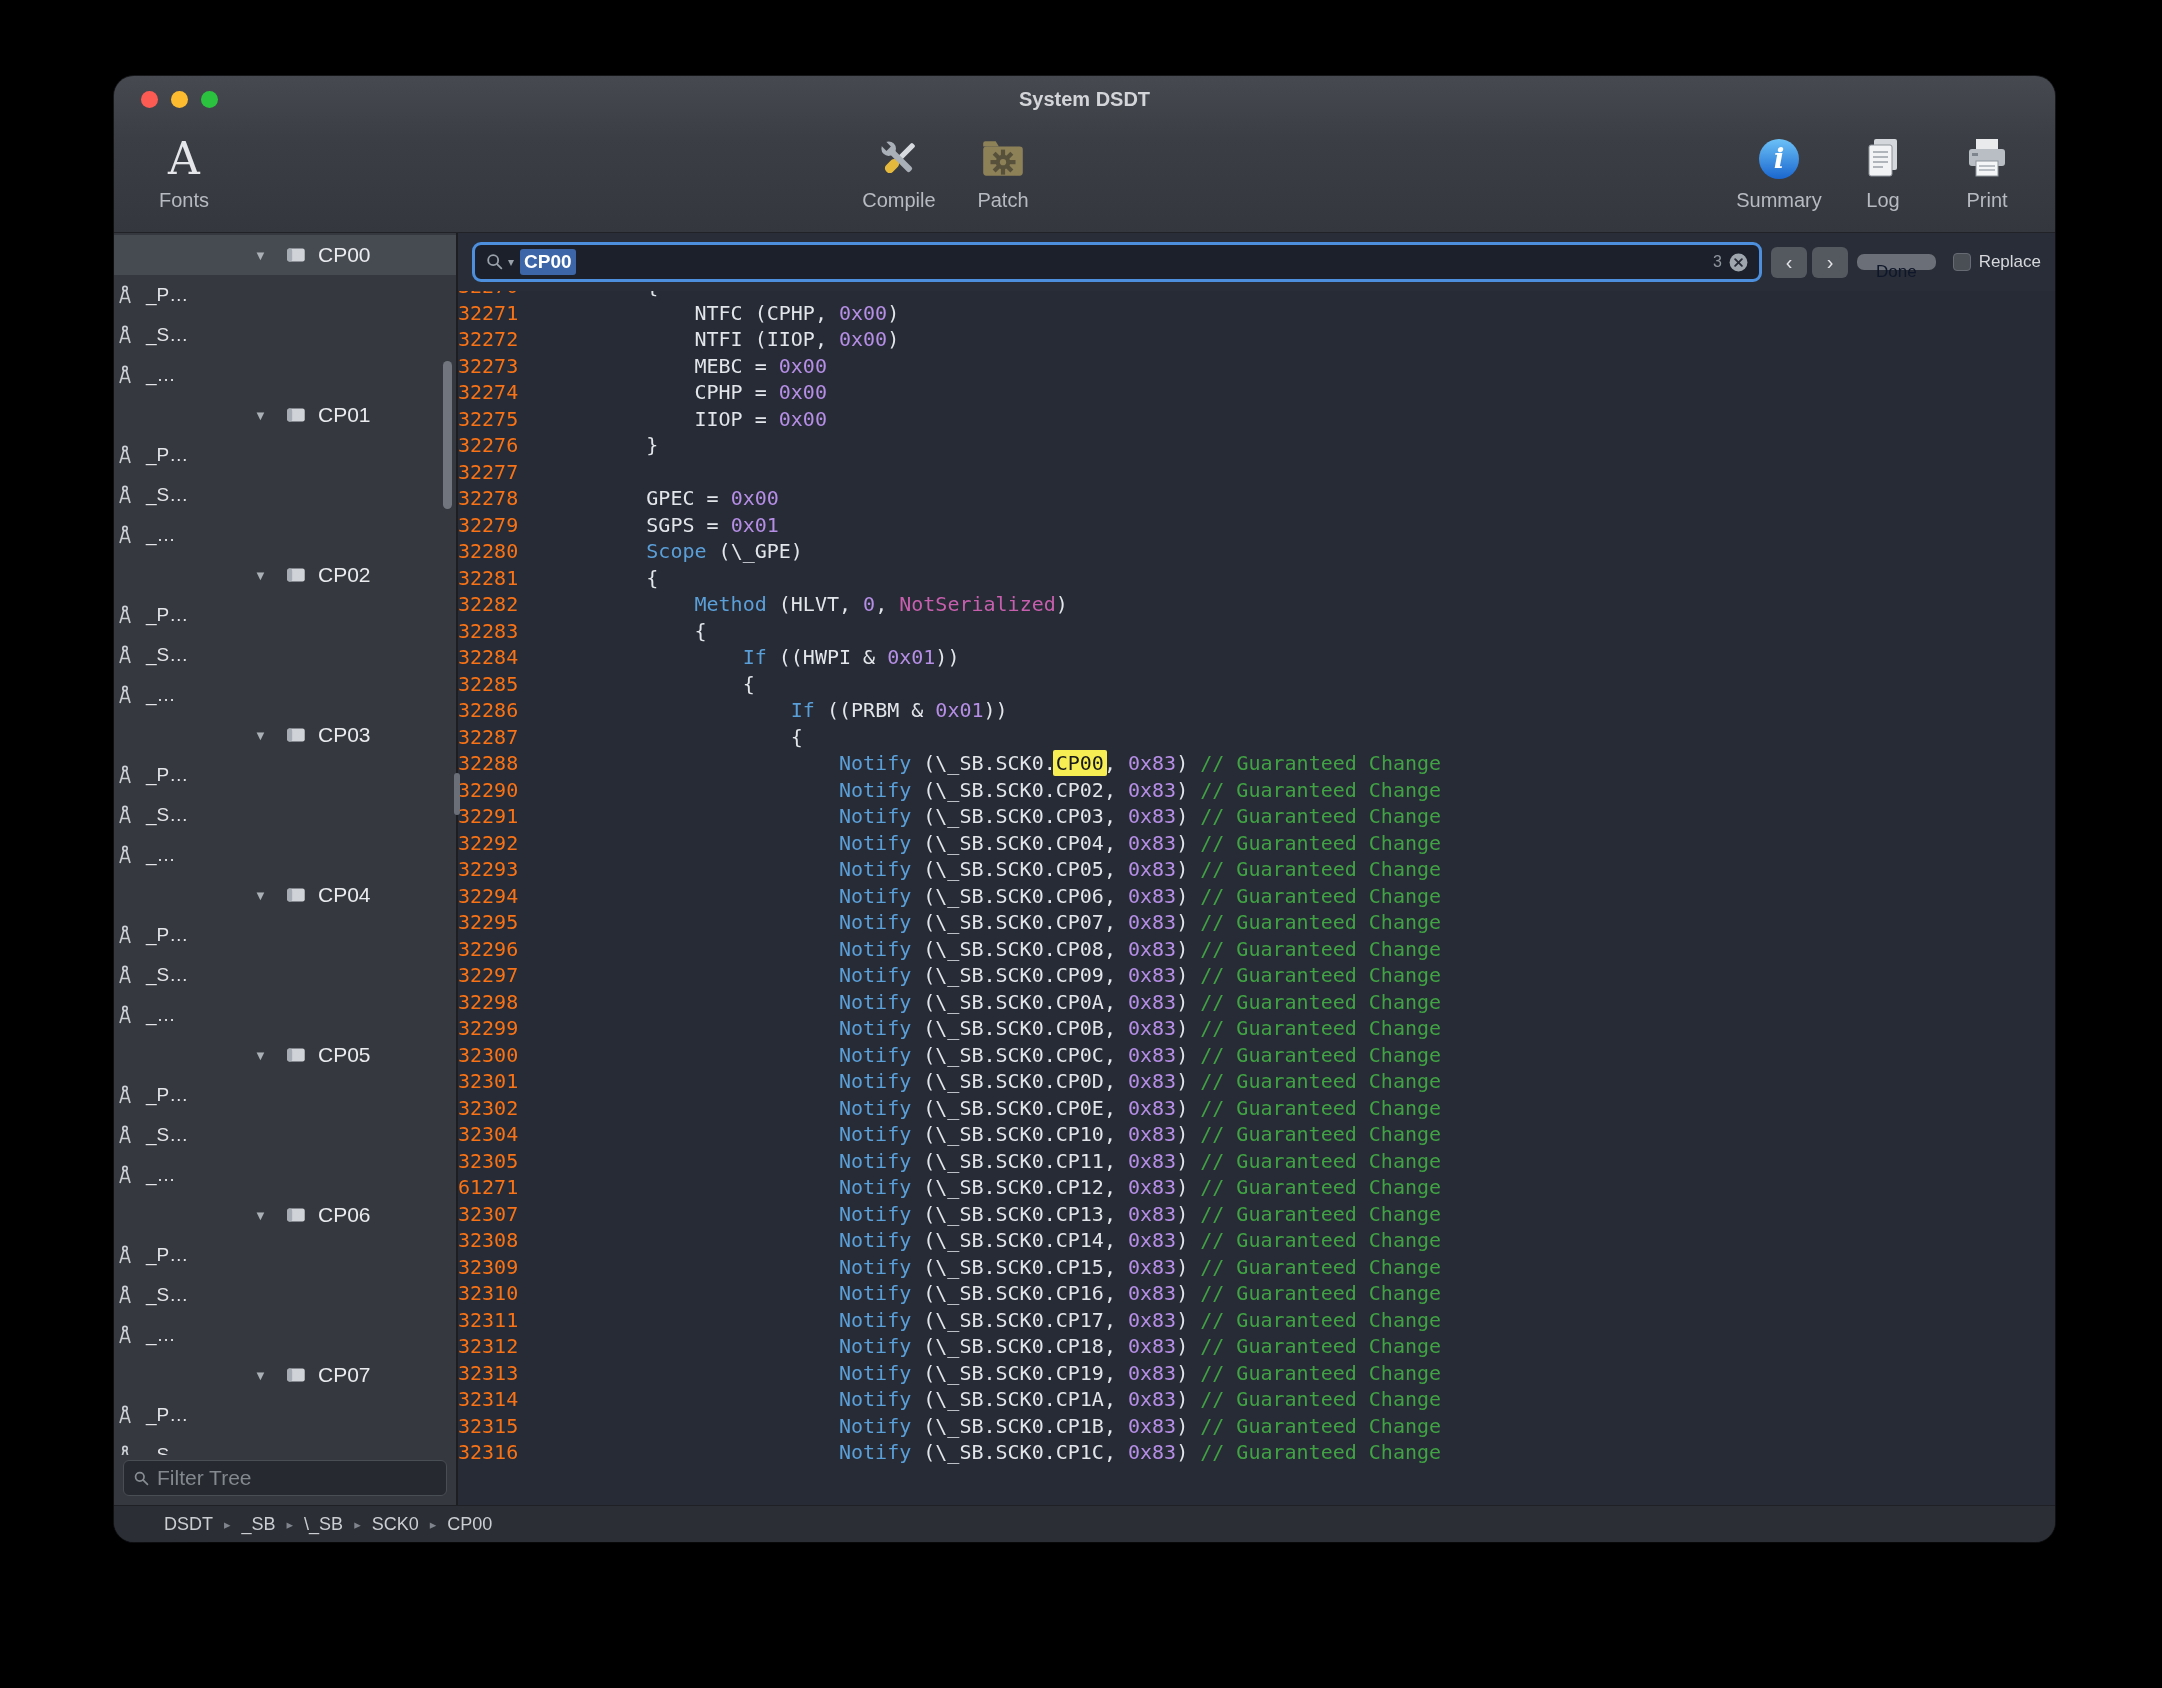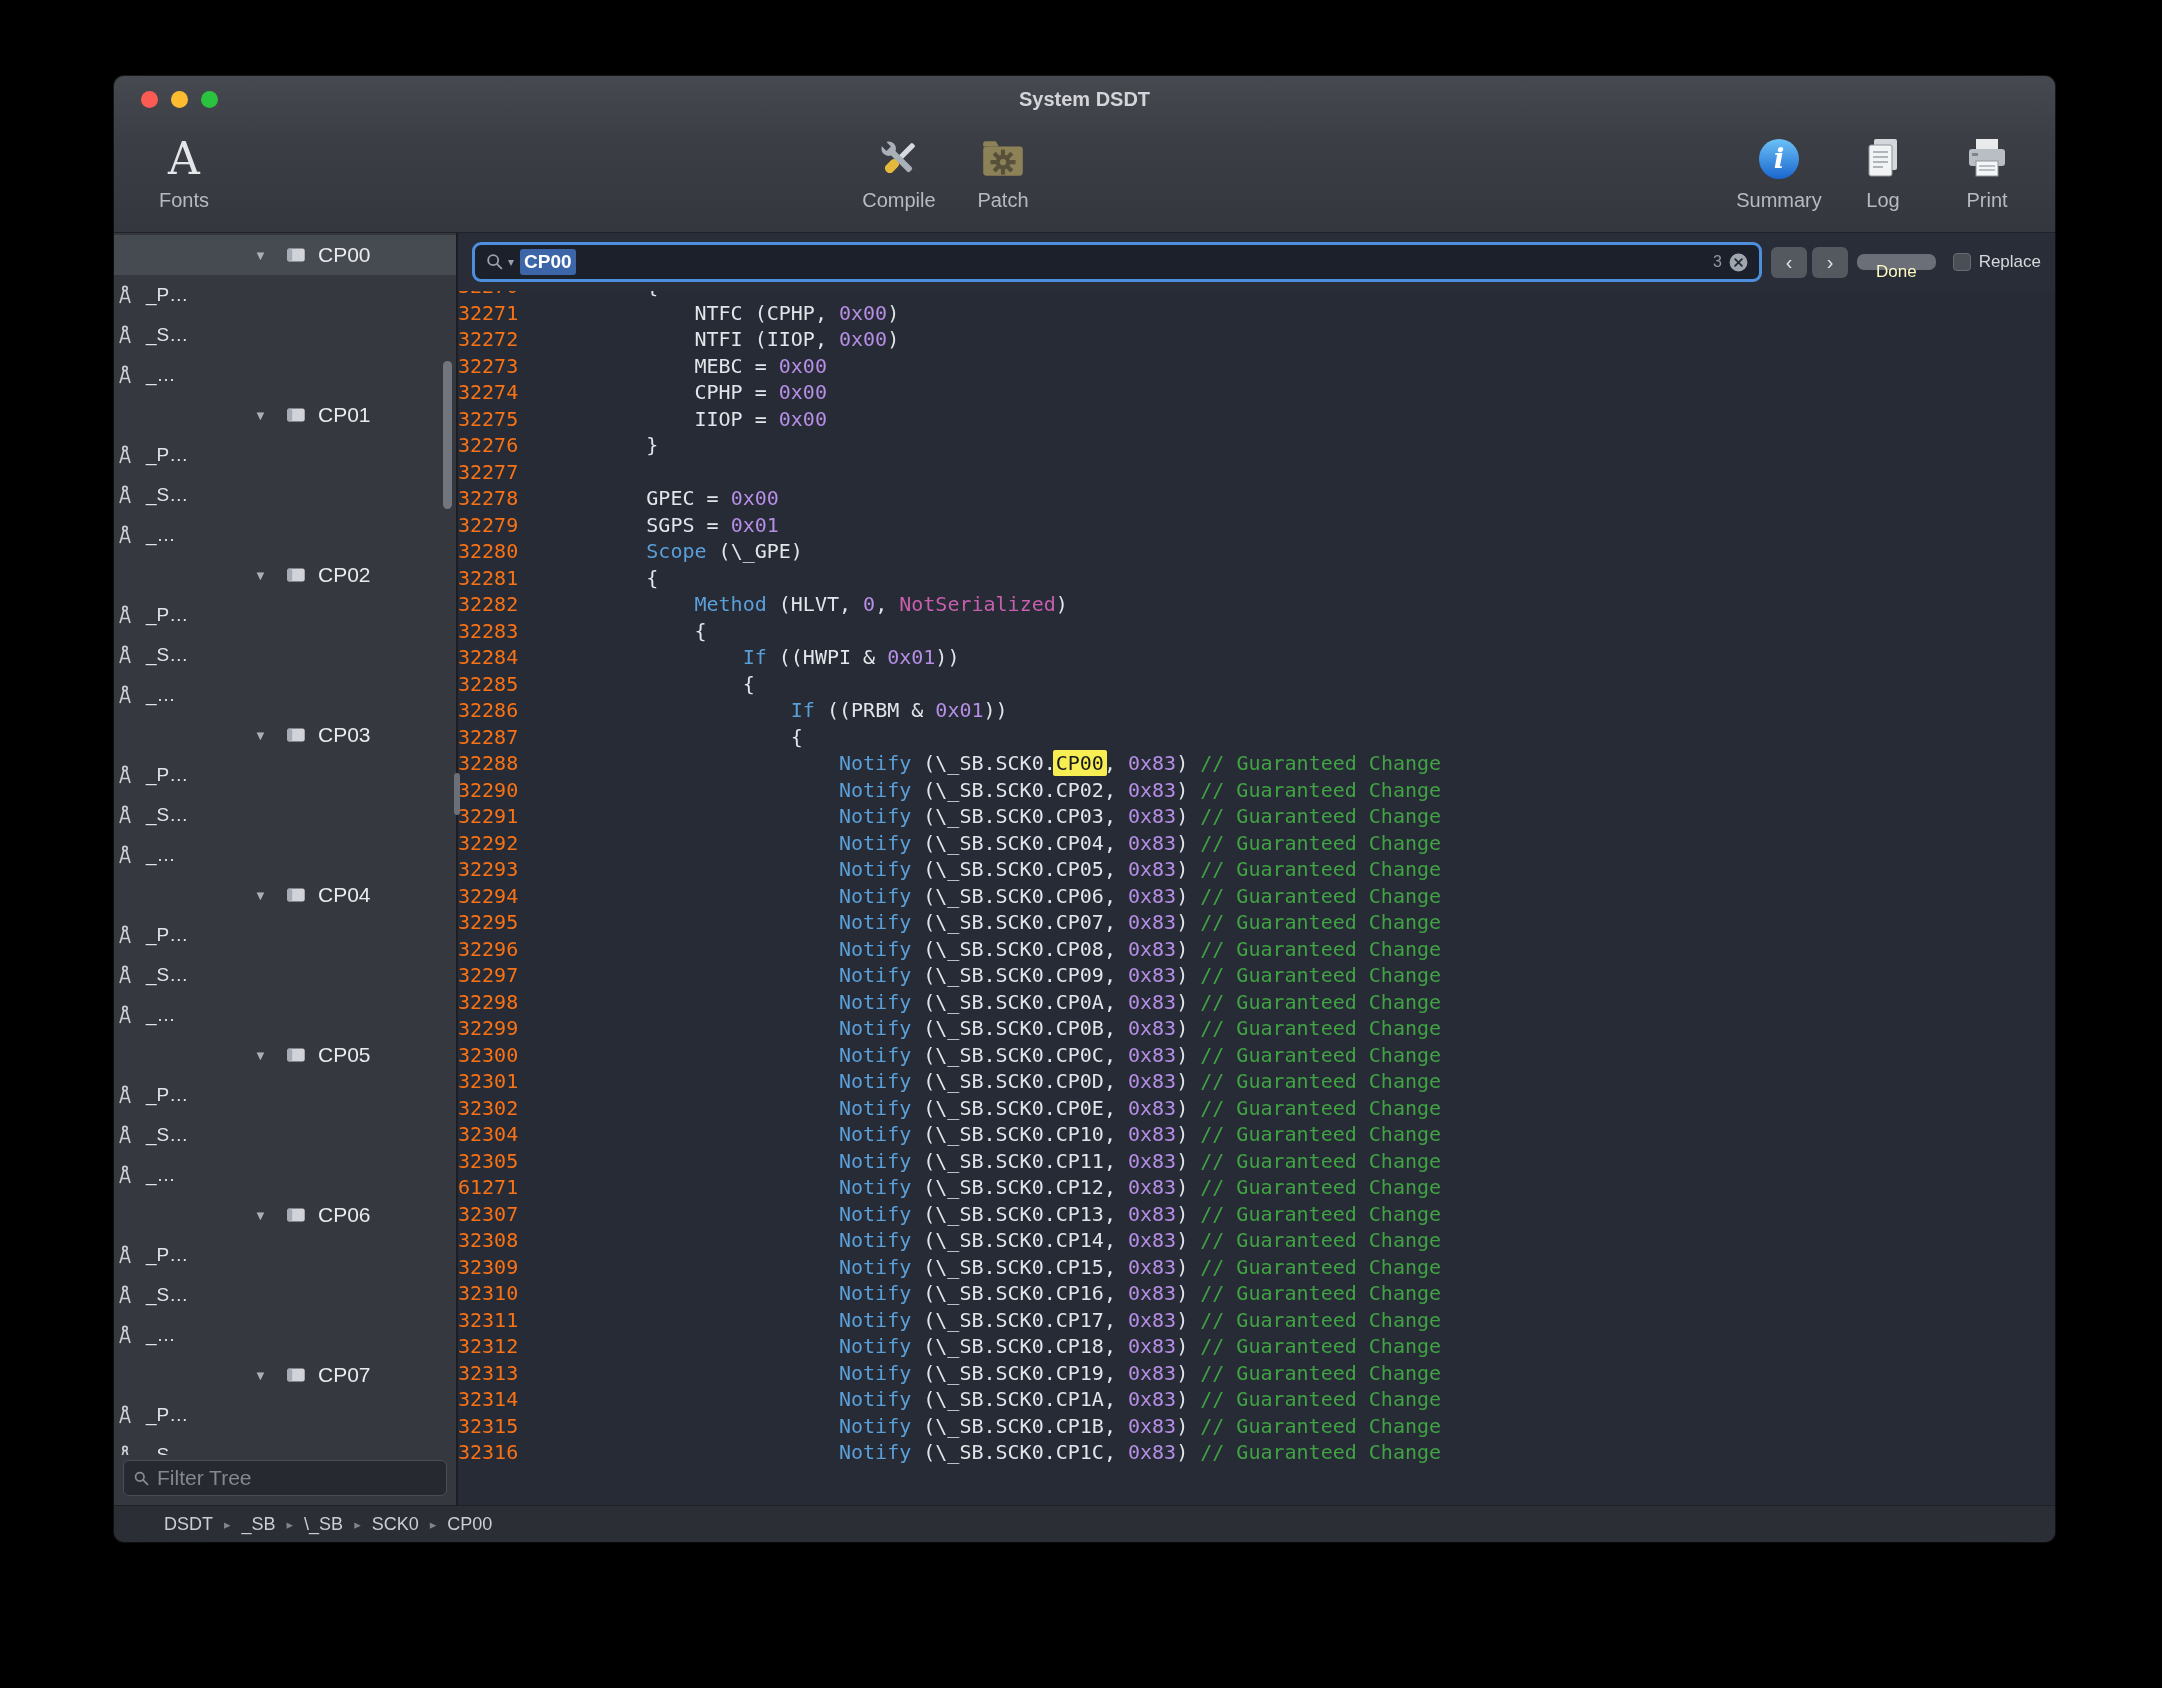--- a/index.html
+++ b/index.html
@@ -1,20 +1,20 @@
 <!DOCTYPE html>
 <html><head>
 <meta charset="utf-8">
 <style>
   * { margin:0; padding:0; box-sizing:border-box; }
   html,body { background:#000; }
   .page { position:relative; width:2162px; height:1688px; background:#000; overflow:hidden;
           font-family:"Liberation Sans", sans-serif; }
   .window { position:absolute; left:114px; top:76px; width:1941px; height:1466px;
-            border-radius:10px; overflow:hidden; background:#262b35;
+            border-radius:20px; overflow:hidden; background:#262b35;
             box-shadow:0 40px 110px rgba(0,0,0,.9), 0 0 0 1px #1a1b1e;
             display:flex; flex-direction:column; }
 
   
   .chrome { background:linear-gradient(180deg,#46494f 0%,#3b3e45 40%,#34373d 100%);
             border-bottom:1px solid #202227; flex:0 0 auto; }
   .titlebar { position:relative; height:46px; display:flex; align-items:center; }
   .traffic { display:flex; gap:13px; padding-left:27px; }
   .tl { width:17px; height:17px; border-radius:50%; display:inline-block; }
   .tl.red { background:#fc5b53; } .tl.yellow { background:#fdbc2f; } .tl.green { background:#2ac23f; }
@@ -64,21 +64,21 @@
   .search-field { flex:1 1 auto; height:40px; background:#1b202a; border:3px solid #4d8fdd;
                   border-radius:9px; display:flex; align-items:center; gap:6px; padding:0 10px; }
   .search-chevron { color:#9aa1aa; font-size:12px; margin-left:-3px; }
   .query { background:#3d66a8; color:#fff; font-size:19px; font-weight:600;
            padding:2px 4px; border-radius:3px; }
   .match-count { margin-left:auto; color:#8f959d; font-size:16px; }
   .nav-btn { width:36px; height:31px; background:#54585f; border-radius:6px; color:#e3e5e9;
              font-size:20px; display:flex; align-items:center; justify-content:center; cursor:default; }
   .nav-group { display:flex; gap:5px; }
   .done-btn { height:15px; padding:8px 19px; background:#6b6f77; border:none; border-radius:7px;
-              color:#fef9c3; font-size:17px; font-family:"Liberation Sans",sans-serif; }
+              color:#0f172a; font-size:17px; font-family:"Liberation Sans",sans-serif; }
   .replace-wrap { display:flex; align-items:center; gap:8px; margin-left:8px; }
   .checkbox { width:18px; height:18px; background:#4a4e55; border:1px solid #666b73; border-radius:4px; }
   .replace-label { color:#d6d8dc; font-size:17px; }
 
   
   .code { flex:1 1 auto; overflow:hidden; font-family:"DejaVu Sans Mono", monospace;
           font-size:20px; line-height:26.5px; }
   .code-lines { margin-top:-18px; }
   .code-line { white-space:pre; height:26.5px; }
   .line-num { display:inline-block; width:92px; text-align:right; color:#f97316; padding-right:70px; }

